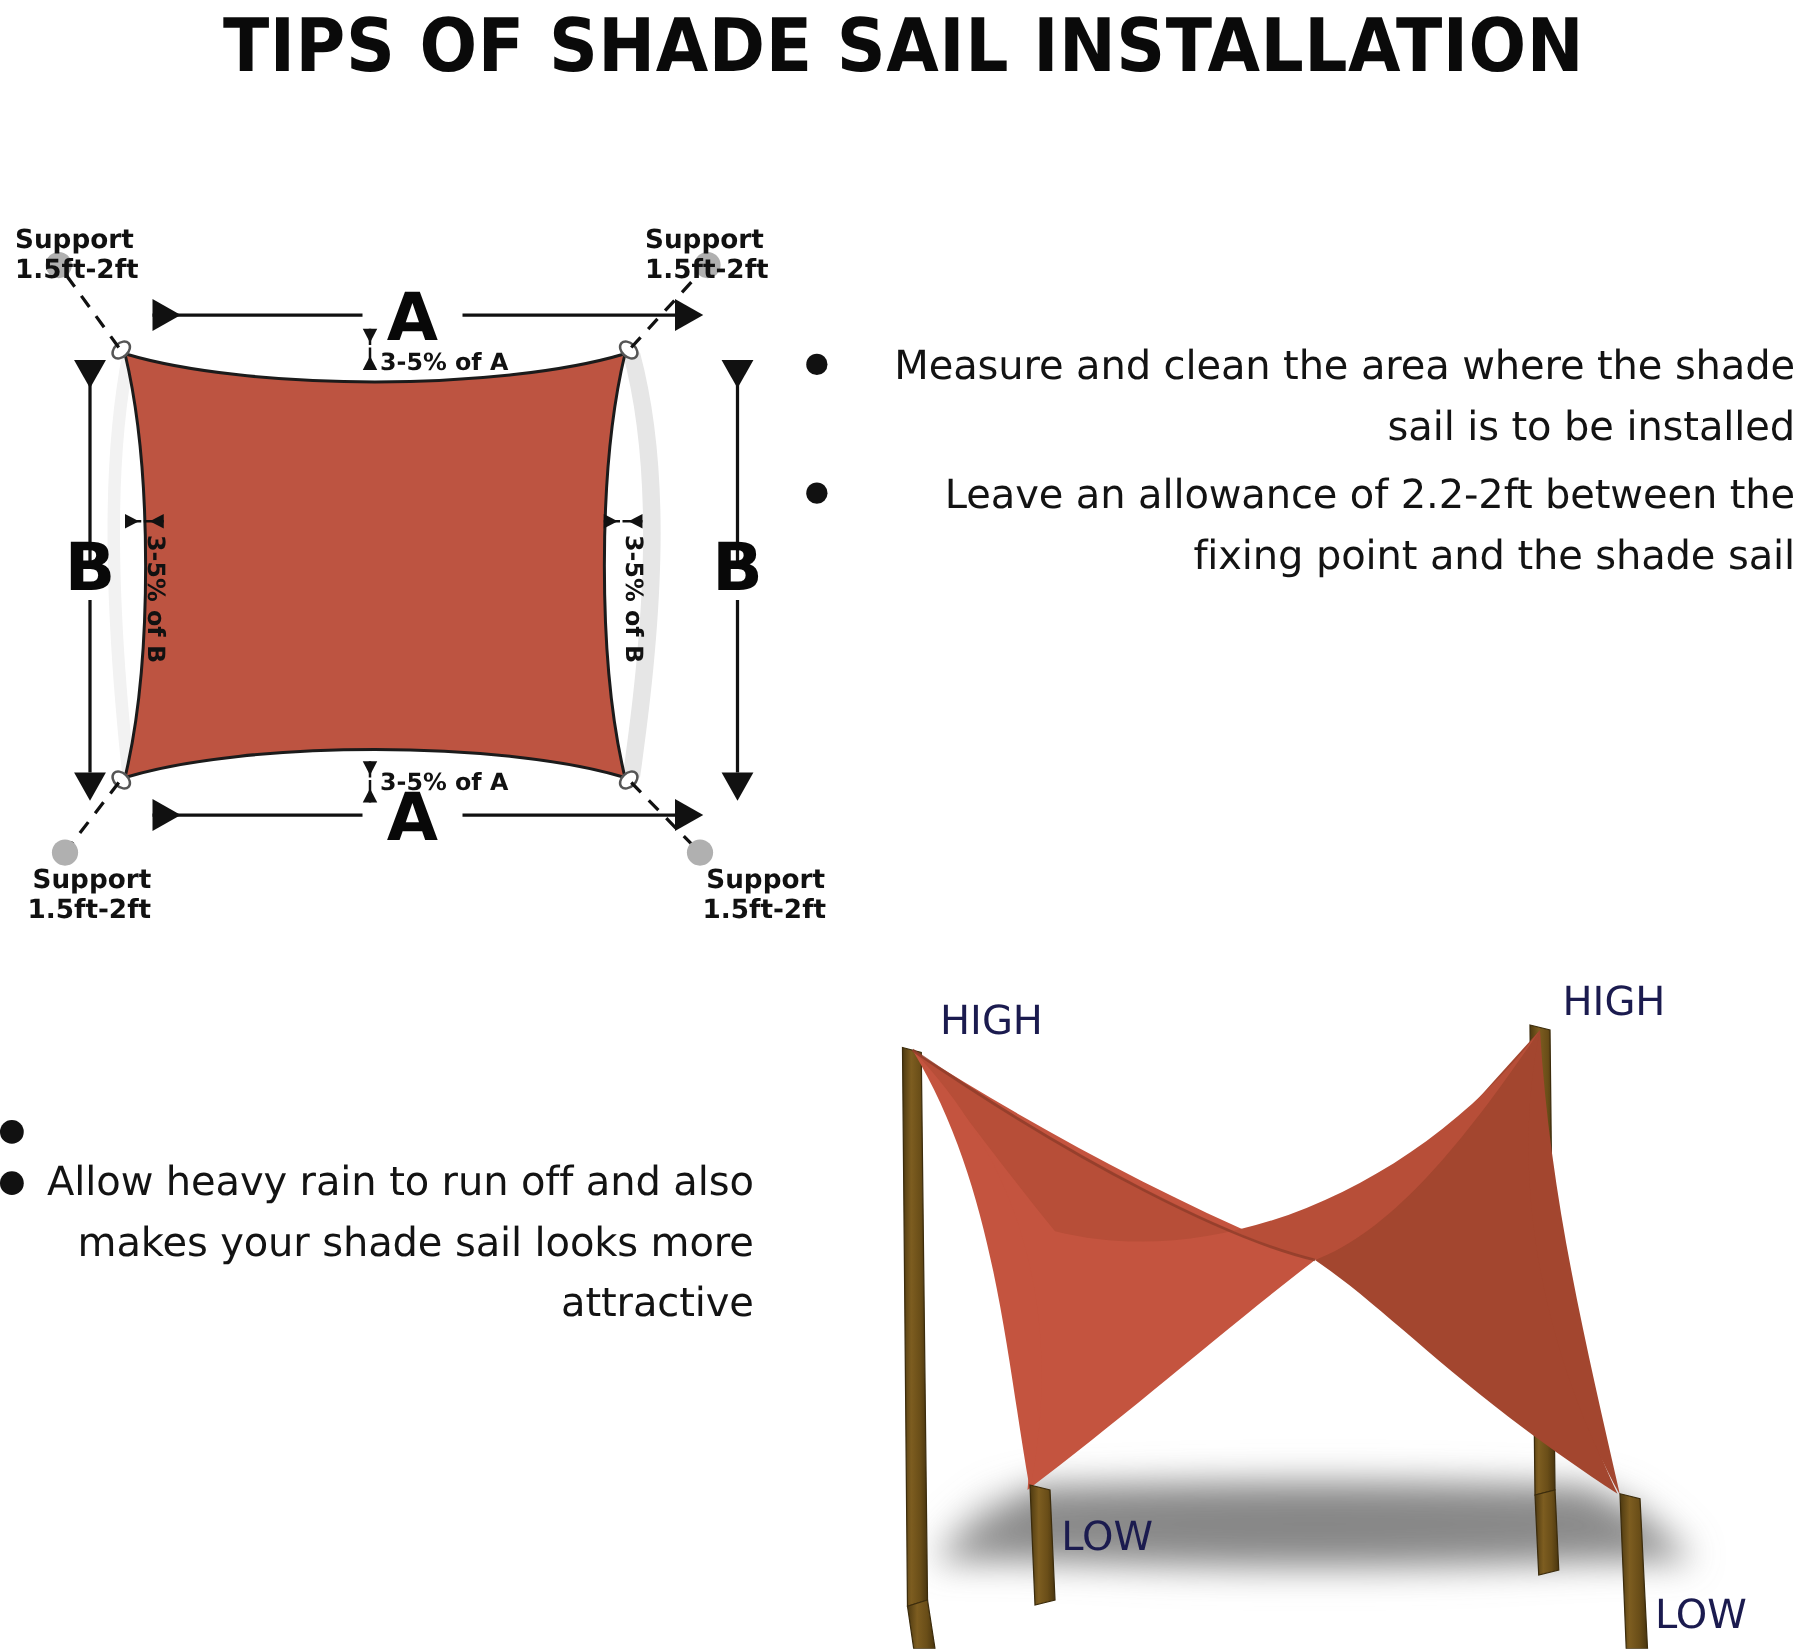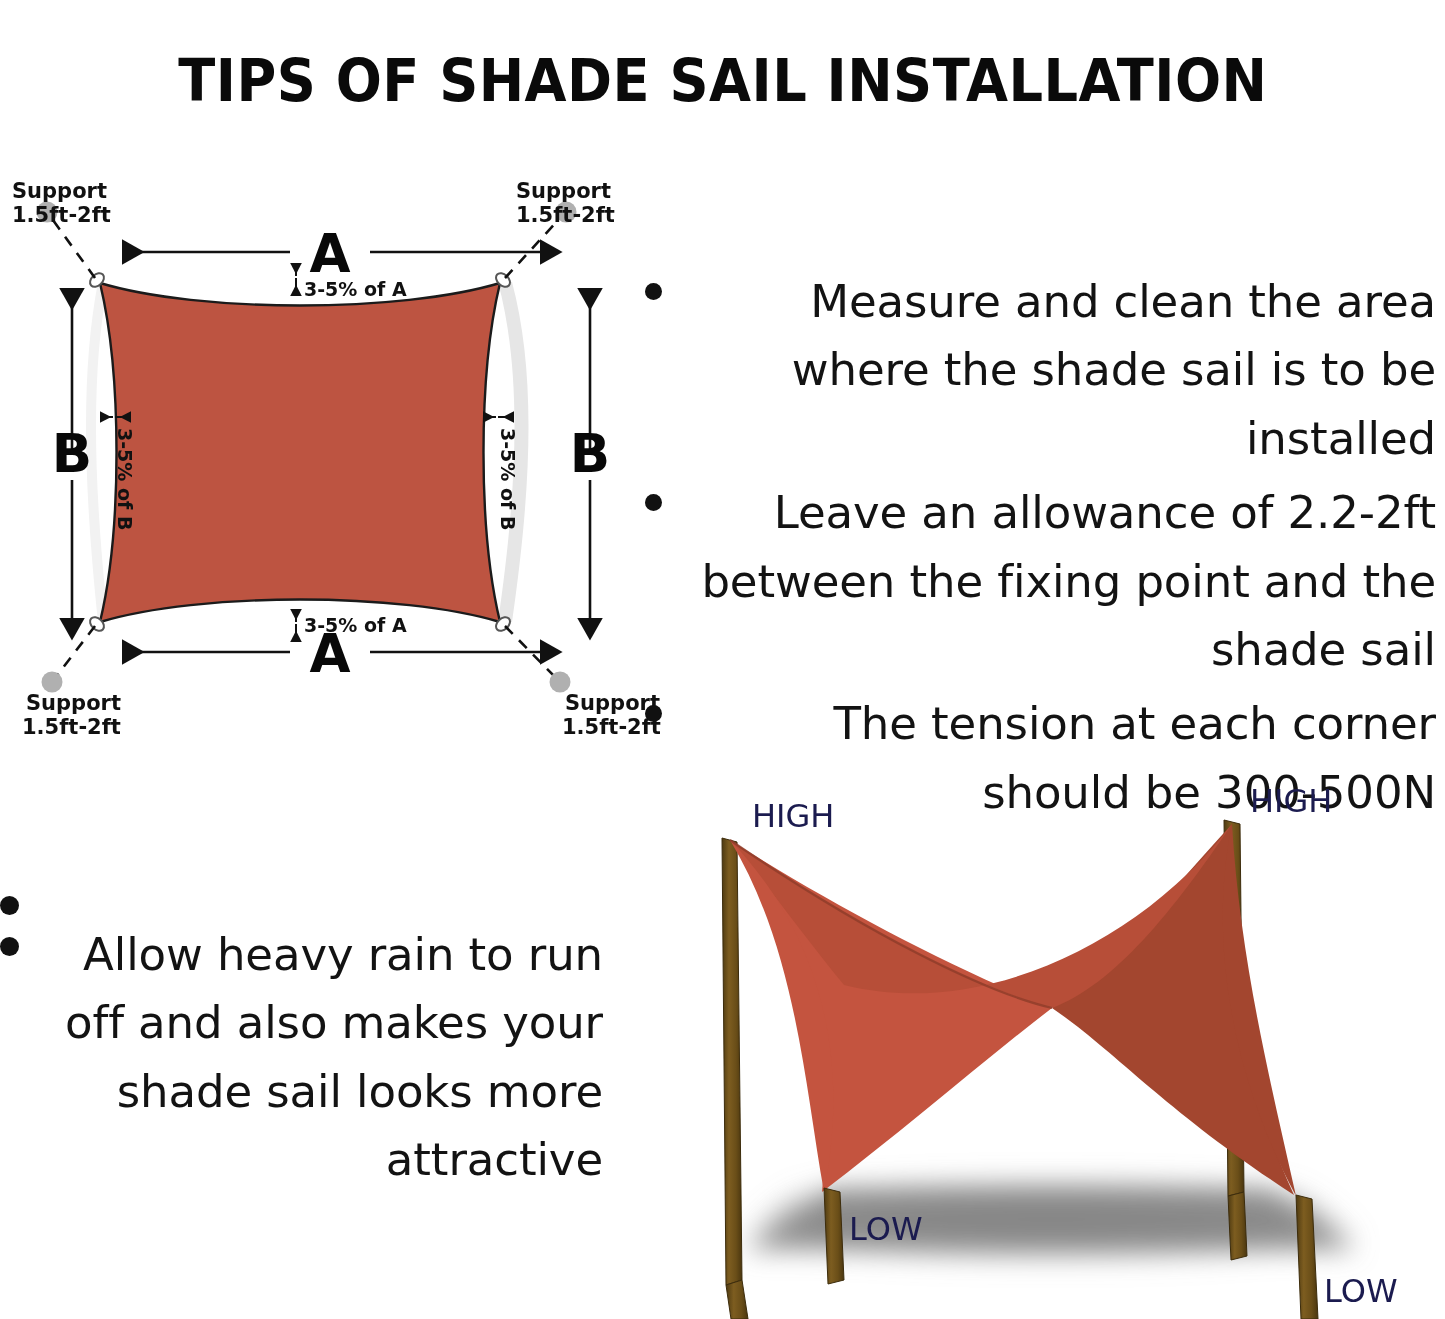--- a/index.html
+++ b/index.html
@@ -16,21 +16,20 @@
   }
 
   
   #title-bar {
     position: absolute;
     left: 0; top: 0;
     width: 1445px; height: 72px;
     display: flex;
     align-items: center;
     justify-content: center;
-    margin-top: 44px;
   }
   #page-title {
     font-family: "DejaVu Sans", "Liberation Sans", sans-serif;
     font-weight: 700;
     font-size: 59px;
     letter-spacing: 0.5px;
     color: #0a0a0a;
     transform: scaleX(0.92);
     transform-origin: center;
     white-space: nowrap;
@@ -59,21 +58,21 @@
   .tip-bullet {
     flex: 0 0 auto;
     width: 17px; height: 17px;
     border-radius: 50%;
     background: #111111;
     margin-top: 15px;
     margin-right: 14px;
   }
   .tip-text {
     font-family: "DejaVu Sans", "Liberation Sans", sans-serif;
-    font-size: 45px;
+    font-size: 32px;
     line-height: 1.52;
     color: #131313;
     font-weight: 400;
     letter-spacing: -0.1px;
   }
   #tips-right .tip-text { max-width: 760px; }
   #tips-left  .tip-text { max-width: 570px; }
   #tips-left  .tip-bullet { width: 19px; height: 19px; margin-top: 16px; }
 
   
@@ -197,24 +196,20 @@
 
 <div class="panel" id="tips-right">
   <ul class="tip-list">
     <li class="tip-item">
       <span class="tip-bullet"></span>
       <span class="tip-text">Measure and clean the area where the shade sail is to be installed</span>
     </li>
     <li class="tip-item">
       <span class="tip-bullet"></span>
       <span class="tip-text">Leave an allowance of 2.2-2ft between the fixing point and the shade sail</span>
-    </li>
-    <li class="tip-item">
-      <span class="tip-bullet"></span>
-      <span class="tip-text">The tension at each corner should be 300-500N</span>
     </li>
   </ul>
 </div>
 
 <div class="panel" id="tips-left">
   <ul class="tip-list">
     <li class="tip-item">
       <span class="tip-bullet"></span>
     </li>
     <li class="tip-item">

